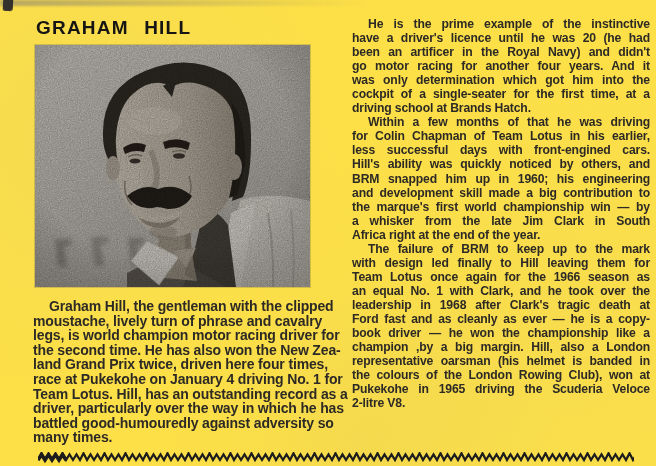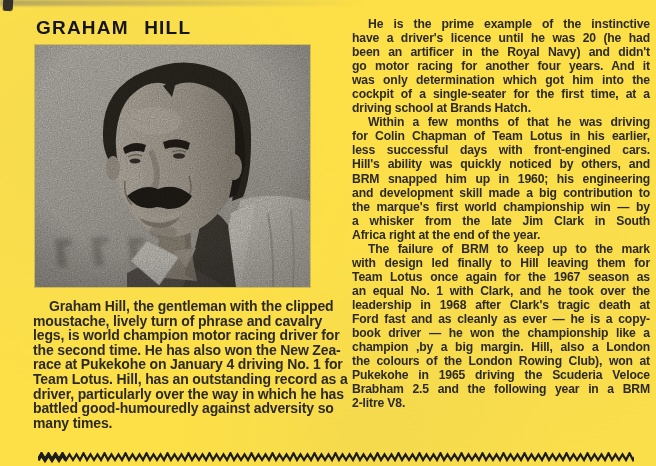--- a/index.html
+++ b/index.html
@@ -160,20 +160,21 @@
       <rect x="0" y="0" width="275" height="242" fill="url(#vig)"></rect>
       <rect x="0" y="0" width="275" height="242" filter="url(#grainF)" opacity="0.45"></rect>
     </svg>
   </div>
 
   <div class="caption-block">
       <div class="line first">Graham Hill, the gentleman with the clipped</div>
       <div class="line">moustache, lively turn of phrase and cavalry</div>
       <div class="line">legs, is world champion motor racing driver for</div>
       <div class="line">the second time. He has also won the New Zea-</div>
+      <div class="line">land Grand Prix twice, driven here four times,</div>
       <div class="line">race at Pukekohe on January 4 driving No. 1 for</div>
       <div class="line">Team Lotus. Hill, has an outstanding record as a</div>
       <div class="line">driver, particularly over the way in which he has</div>
       <div class="line">battled good-humouredly against adversity so</div>
       <div class="line last">many times.</div>
     </div>
 
   <div class="body-column">
     <div class="para">
         <div class="line first">He is the prime example of the instinctive</div>
@@ -191,29 +192,29 @@
         <div class="line">Hill's ability was quickly noticed by others, and</div>
         <div class="line">BRM snapped him up in 1960; his engineering</div>
         <div class="line">and development skill made a big contribution to</div>
         <div class="line">the marque's first world championship win — by</div>
         <div class="line">a whisker from the late Jim Clark in South</div>
         <div class="line last">Africa right at the end of the year.</div>
       </div>
     <div class="para">
         <div class="line first">The failure of BRM to keep up to the mark</div>
         <div class="line">with design led finally to Hill leaving them for</div>
-        <div class="line">Team Lotus once again for the 1967 season as</div>
+        <div class="line">Team Lotus once again for the 1966 season as</div>
         <div class="line">an equal No. 1 with Clark, and he took over the</div>
         <div class="line">leadership in 1968 after Clark's tragic death at</div>
         <div class="line">Ford fast and as cleanly as ever — he is a copy-</div>
         <div class="line">book driver — he won the championship like a</div>
         <div class="line">champion ,by a big margin. Hill, also a London</div>
+        <div class="line">representative oarsman (his helmet is banded in</div>
         <div class="line">the colours of the London Rowing Club), won at</div>
         <div class="line">Pukekohe in 1965 driving the Scuderia Veloce</div>
-        <div class="line">Brabham 2.5 and the following year in a BRM</div>
         <div class="line last">2-litre V8.</div>
       </div>
   </div>
 
   <svg class="tear-border" width="596" height="12" viewBox="0 0 596 12">
     <path id="tear-path" d="M0,8 L3.5,1.2 L7,8 L10.5,2.4 L14,8 L17.5,2.4 L21,8 L24.5,1.2 L28,8 L31.5,2.4 L35,8 L38.5,2.4 L42,8 L45.5,1.2 L49,8 L52.5,2.4 L56,8 L59.5,2.4 L63,8 L66.5,1.2 L70,8 L73.5,2.4 L77,8 L80.5,2.4 L84,8 L87.5,1.2 L91,8 L94.5,2.4 L98,8 L101.5,2.4 L105,8 L108.5,1.2 L112,8 L115.5,2.4 L119,8 L122.5,2.4 L126,8 L129.5,1.2 L133,8 L136.5,2.4 L140,8 L143.5,2.4 L147,8 L150.5,1.2 L154,8 L157.5,2.4 L161,8 L164.5,2.4 L168,8 L171.5,1.2 L175,8 L178.5,2.4 L182,8 L185.5,2.4 L189,8 L192.5,1.2 L196,8 L199.5,2.4 L203,8 L206.5,2.4 L210,8 L213.5,1.2 L217,8 L220.5,2.4 L224,8 L227.5,2.4 L231,8 L234.5,1.2 L238,8 L241.5,2.4 L245,8 L248.5,2.4 L252,8 L255.5,1.2 L259,8 L262.5,2.4 L266,8 L269.5,2.4 L273,8 L276.5,1.2 L280,8 L283.5,2.4 L287,8 L290.5,2.4 L294,8 L297.5,1.2 L301,8 L304.5,2.4 L308,8 L311.5,2.4 L315,8 L318.5,1.2 L322,8 L325.5,2.4 L329,8 L332.5,2.4 L336,8 L339.5,1.2 L343,8 L346.5,2.4 L350,8 L353.5,2.4 L357,8 L360.5,1.2 L364,8 L367.5,2.4 L371,8 L374.5,2.4 L378,8 L381.5,1.2 L385,8 L388.5,2.4 L392,8 L395.5,2.4 L399,8 L402.5,1.2 L406,8 L409.5,2.4 L413,8 L416.5,2.4 L420,8 L423.5,1.2 L427,8 L430.5,2.4 L434,8 L437.5,2.4 L441,8 L444.5,1.2 L448,8 L451.5,2.4 L455,8 L458.5,2.4 L462,8 L465.5,1.2 L469,8 L472.5,2.4 L476,8 L479.5,2.4 L483,8 L486.5,1.2 L490,8 L493.5,2.4 L497,8 L500.5,2.4 L504,8 L507.5,1.2 L511,8 L514.5,2.4 L518,8 L521.5,2.4 L525,8 L528.5,1.2 L532,8 L535.5,2.4 L539,8 L542.5,2.4 L546,8 L549.5,1.2 L553,8 L556.5,2.4 L560,8 L563.5,2.4 L567,8 L570.5,1.2 L574,8 L577.5,2.4 L581,8 L584.5,2.4 L588,8 L591.5,1.2 L595,8 L598.5,2.4 L596,8" fill="none" stroke="#1d1d1d" stroke-width="2.2"></path>
     <path id="tear-path-start" d="M0,8 L3.5,2.5 L7,8 L10.5,2.5 L14,8 L17.5,2.5 L21,8 L24.5,2.5 L28,8" fill="none" stroke="#1d1d1d" stroke-width="3.6"></path>
   </svg>
 
 </div>

